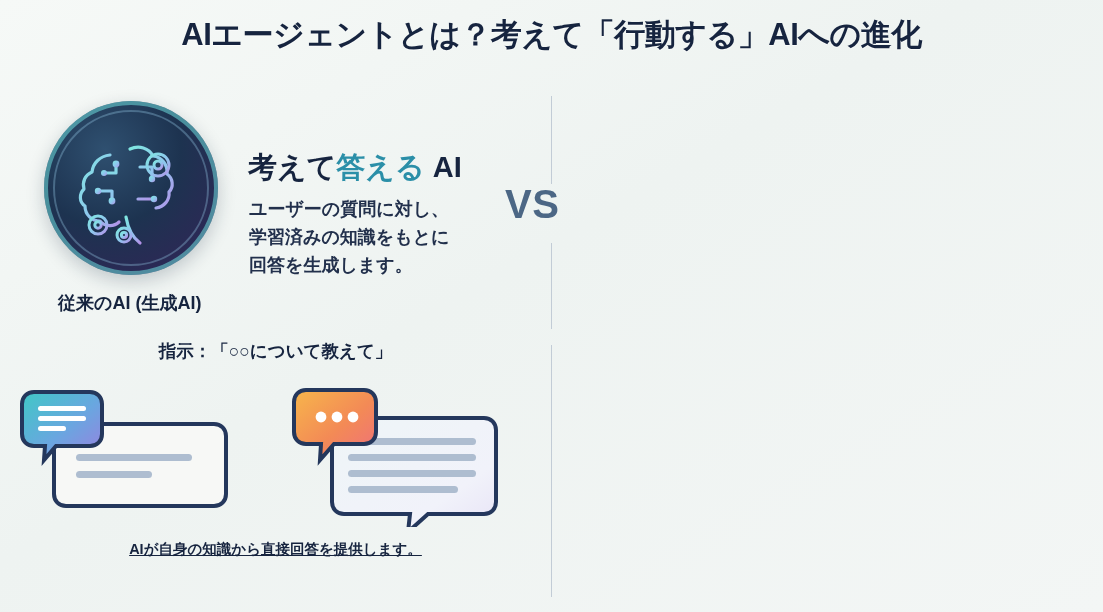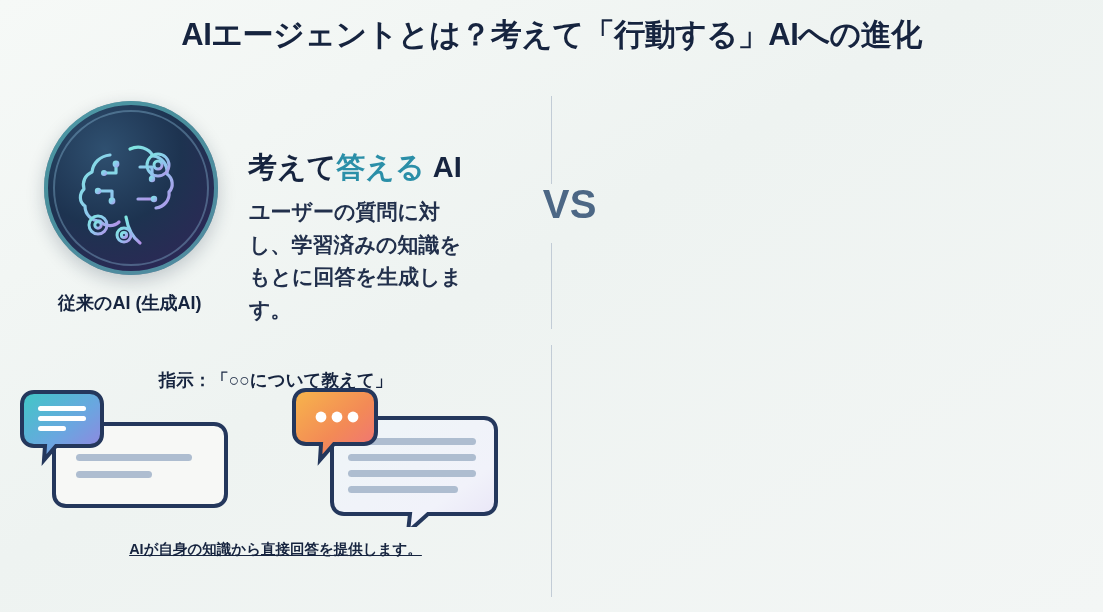--- a/index.html
+++ b/index.html
@@ -28,21 +28,21 @@
   .divider {
     position: absolute; left: 551px; width: 1px;
     background: #c2ccd6;
   }
   .divider.top { top: 96px; height: 88px; }
   .divider.mid { top: 243px; height: 86px; }
   .divider.bot { top: 345px; height: 252px; }
 
   .vs {
     position: absolute; left: 505px; top: 182px; width: 92px;
-    text-align: right;
+    text-align: left;
     font-size: 40px; font-weight: 800; color: #4c6785;
     letter-spacing: 0.5px;
   }
 
   
   .pane { position: absolute; top: 0; height: 612px; }
   .pane.left  { left: 0;   width: 551px; padding-left: 8px; }
   .pane.right { left: 552px; width: 551px; }
 
   
@@ -58,33 +58,32 @@
   }
   .hero-badge svg { position: absolute; inset: 20px; width: 134px; height: 134px; }
 
   .lead-head {
     position: absolute; left: 248px; top: 148px;
     font-size: 29px; font-weight: 800; color: #16243f; white-space: nowrap;
   }
   .lead-head .accent-teal { color: #2b8fa8; }
   .lead-body {
     position: absolute; left: 249px; top: 196px; width: 215px;
-    font-size: 21px; font-weight: 700; line-height: 1.55; color: #22304c;
+    font-size: 18px; font-weight: 700; line-height: 1.55; color: #22304c;
   }
   .caption-name {
     position: absolute;
     font-size: 18px; font-weight: 800; color: #16243f; white-space: nowrap;
   }
   .caption-name.left  { left: 34px;  top: 291px; margin-left: 24px; }
 
   .instruction {
     position: absolute; top: 339px;
     font-size: 17.5px; font-weight: 800; color: #16243f; text-align: center;
     white-space: nowrap;
-    margin-top: 29px;
   }
   .instruction.left  { left: 0;   width: 551px; }
 
   
   .chat-wrap { position: absolute; left: 10px; top: 382px; width: 530px; height: 145px; }
   .chat-wrap svg { width: 530px; height: 145px; display: block; }
 
   .footnote-left {
     position: absolute; left: 0; top: 540px; width: 551px; text-align: center;
     font-size: 14.5px; font-weight: 800; color: #16243f; text-decoration: underline;

